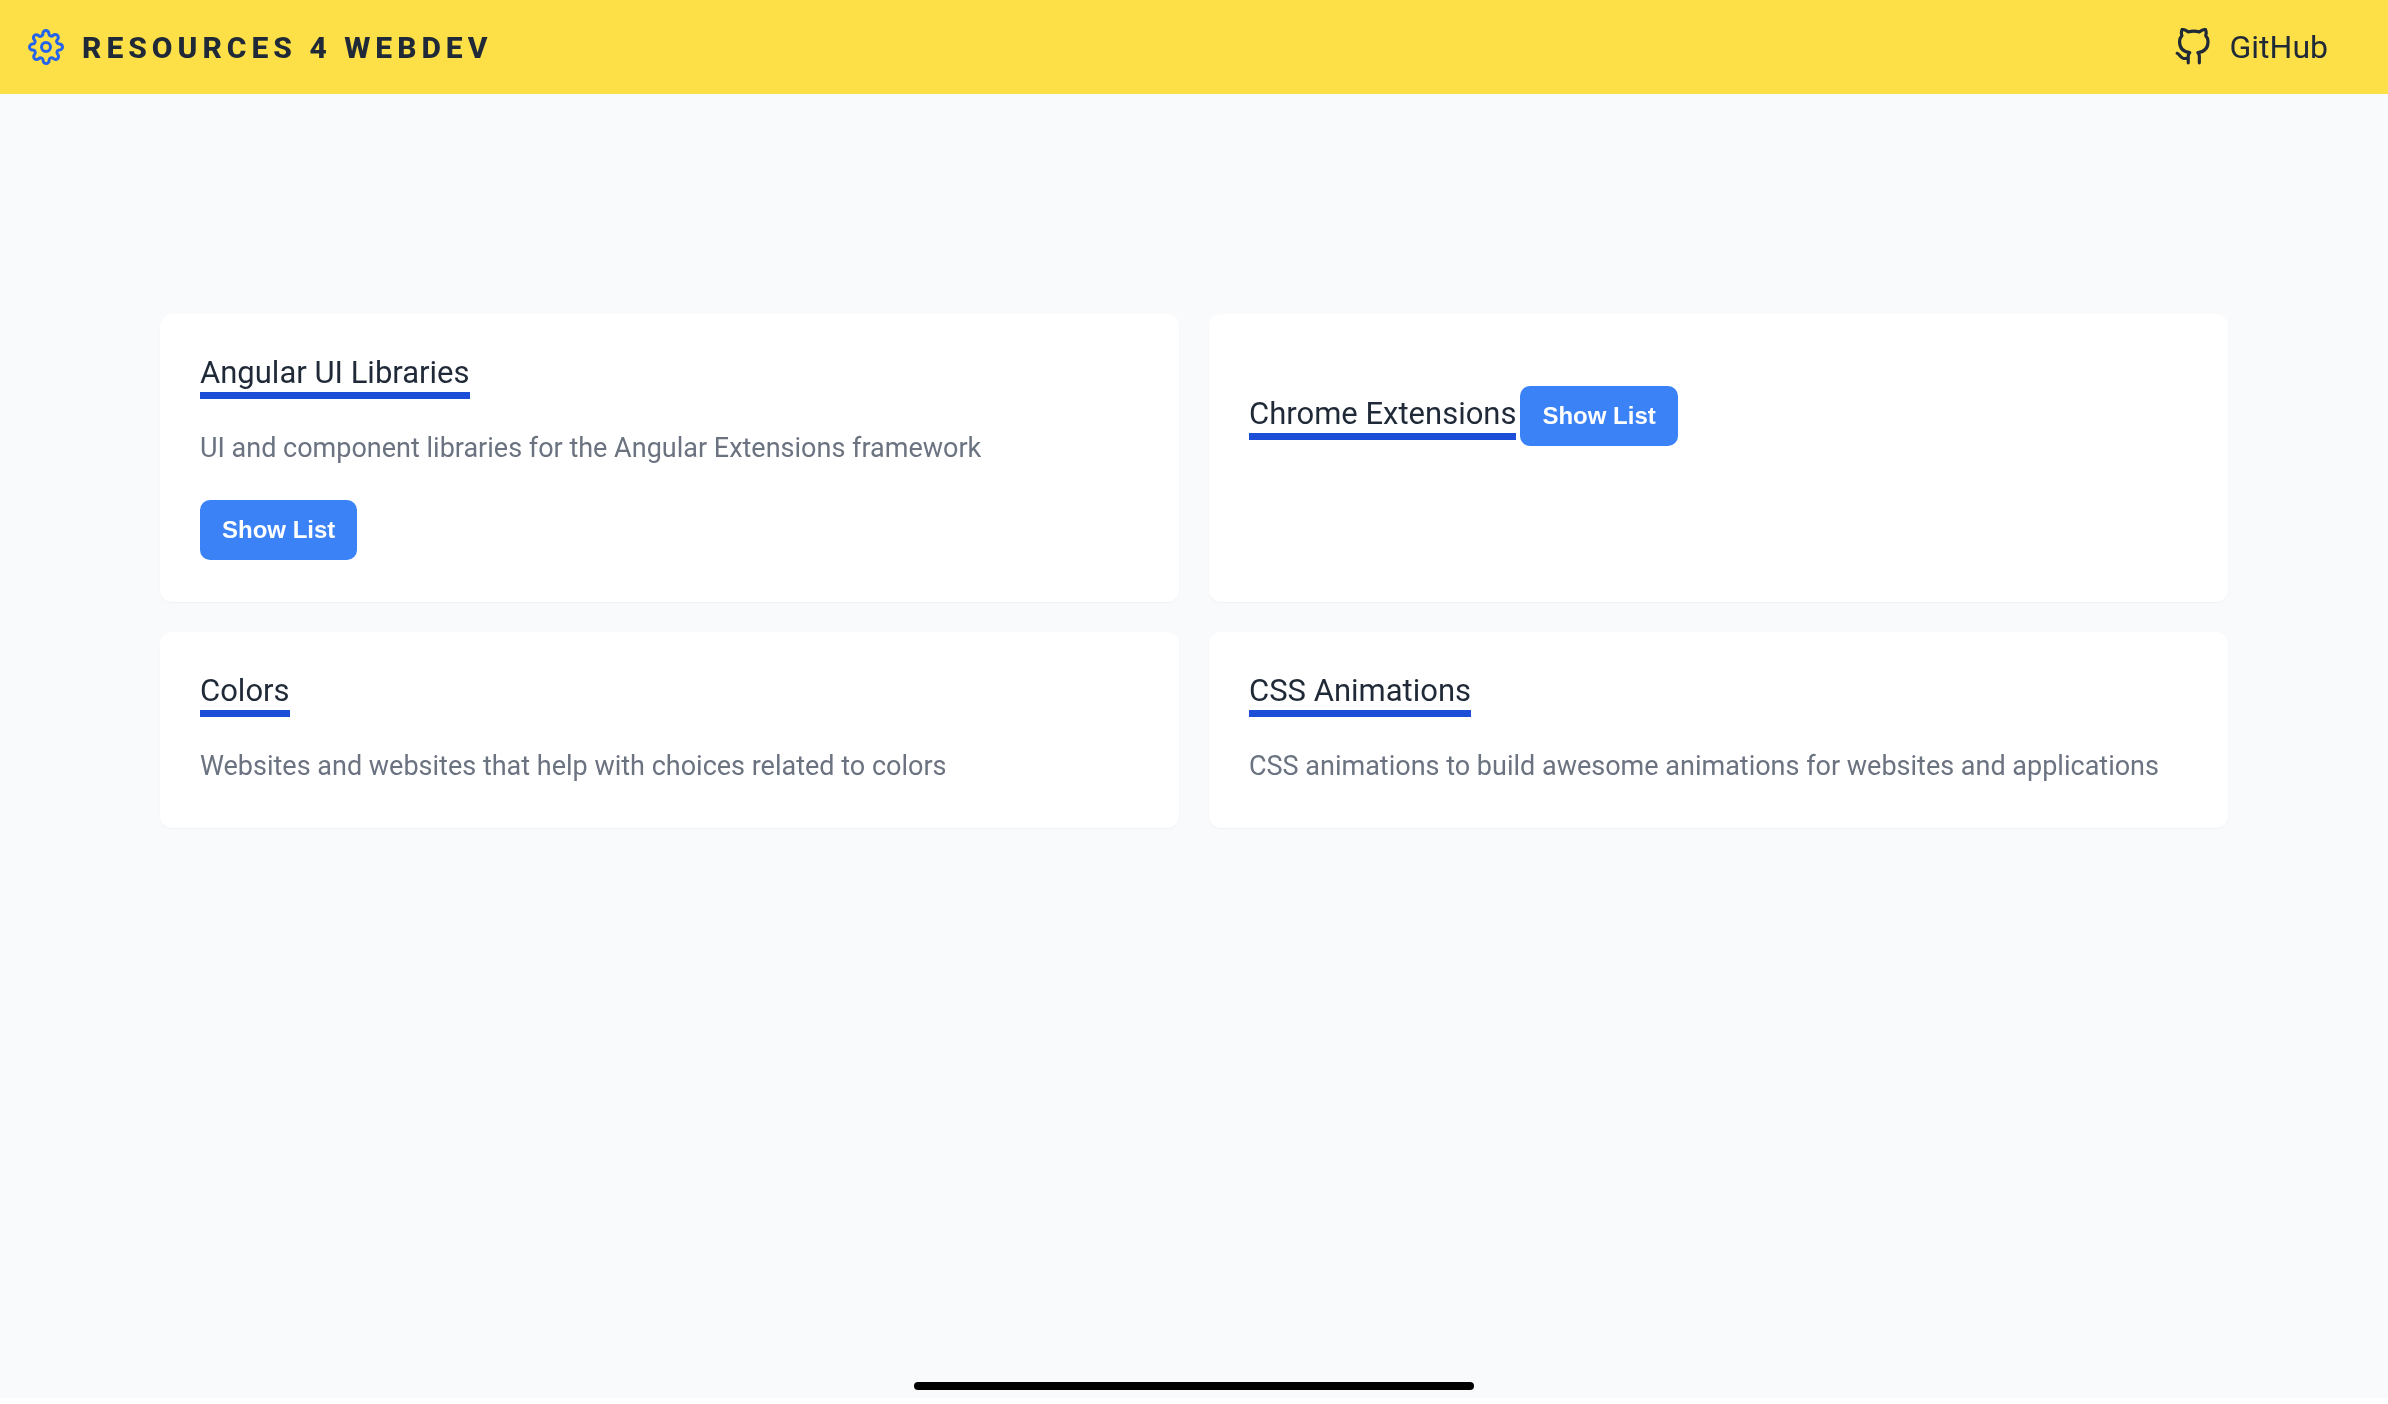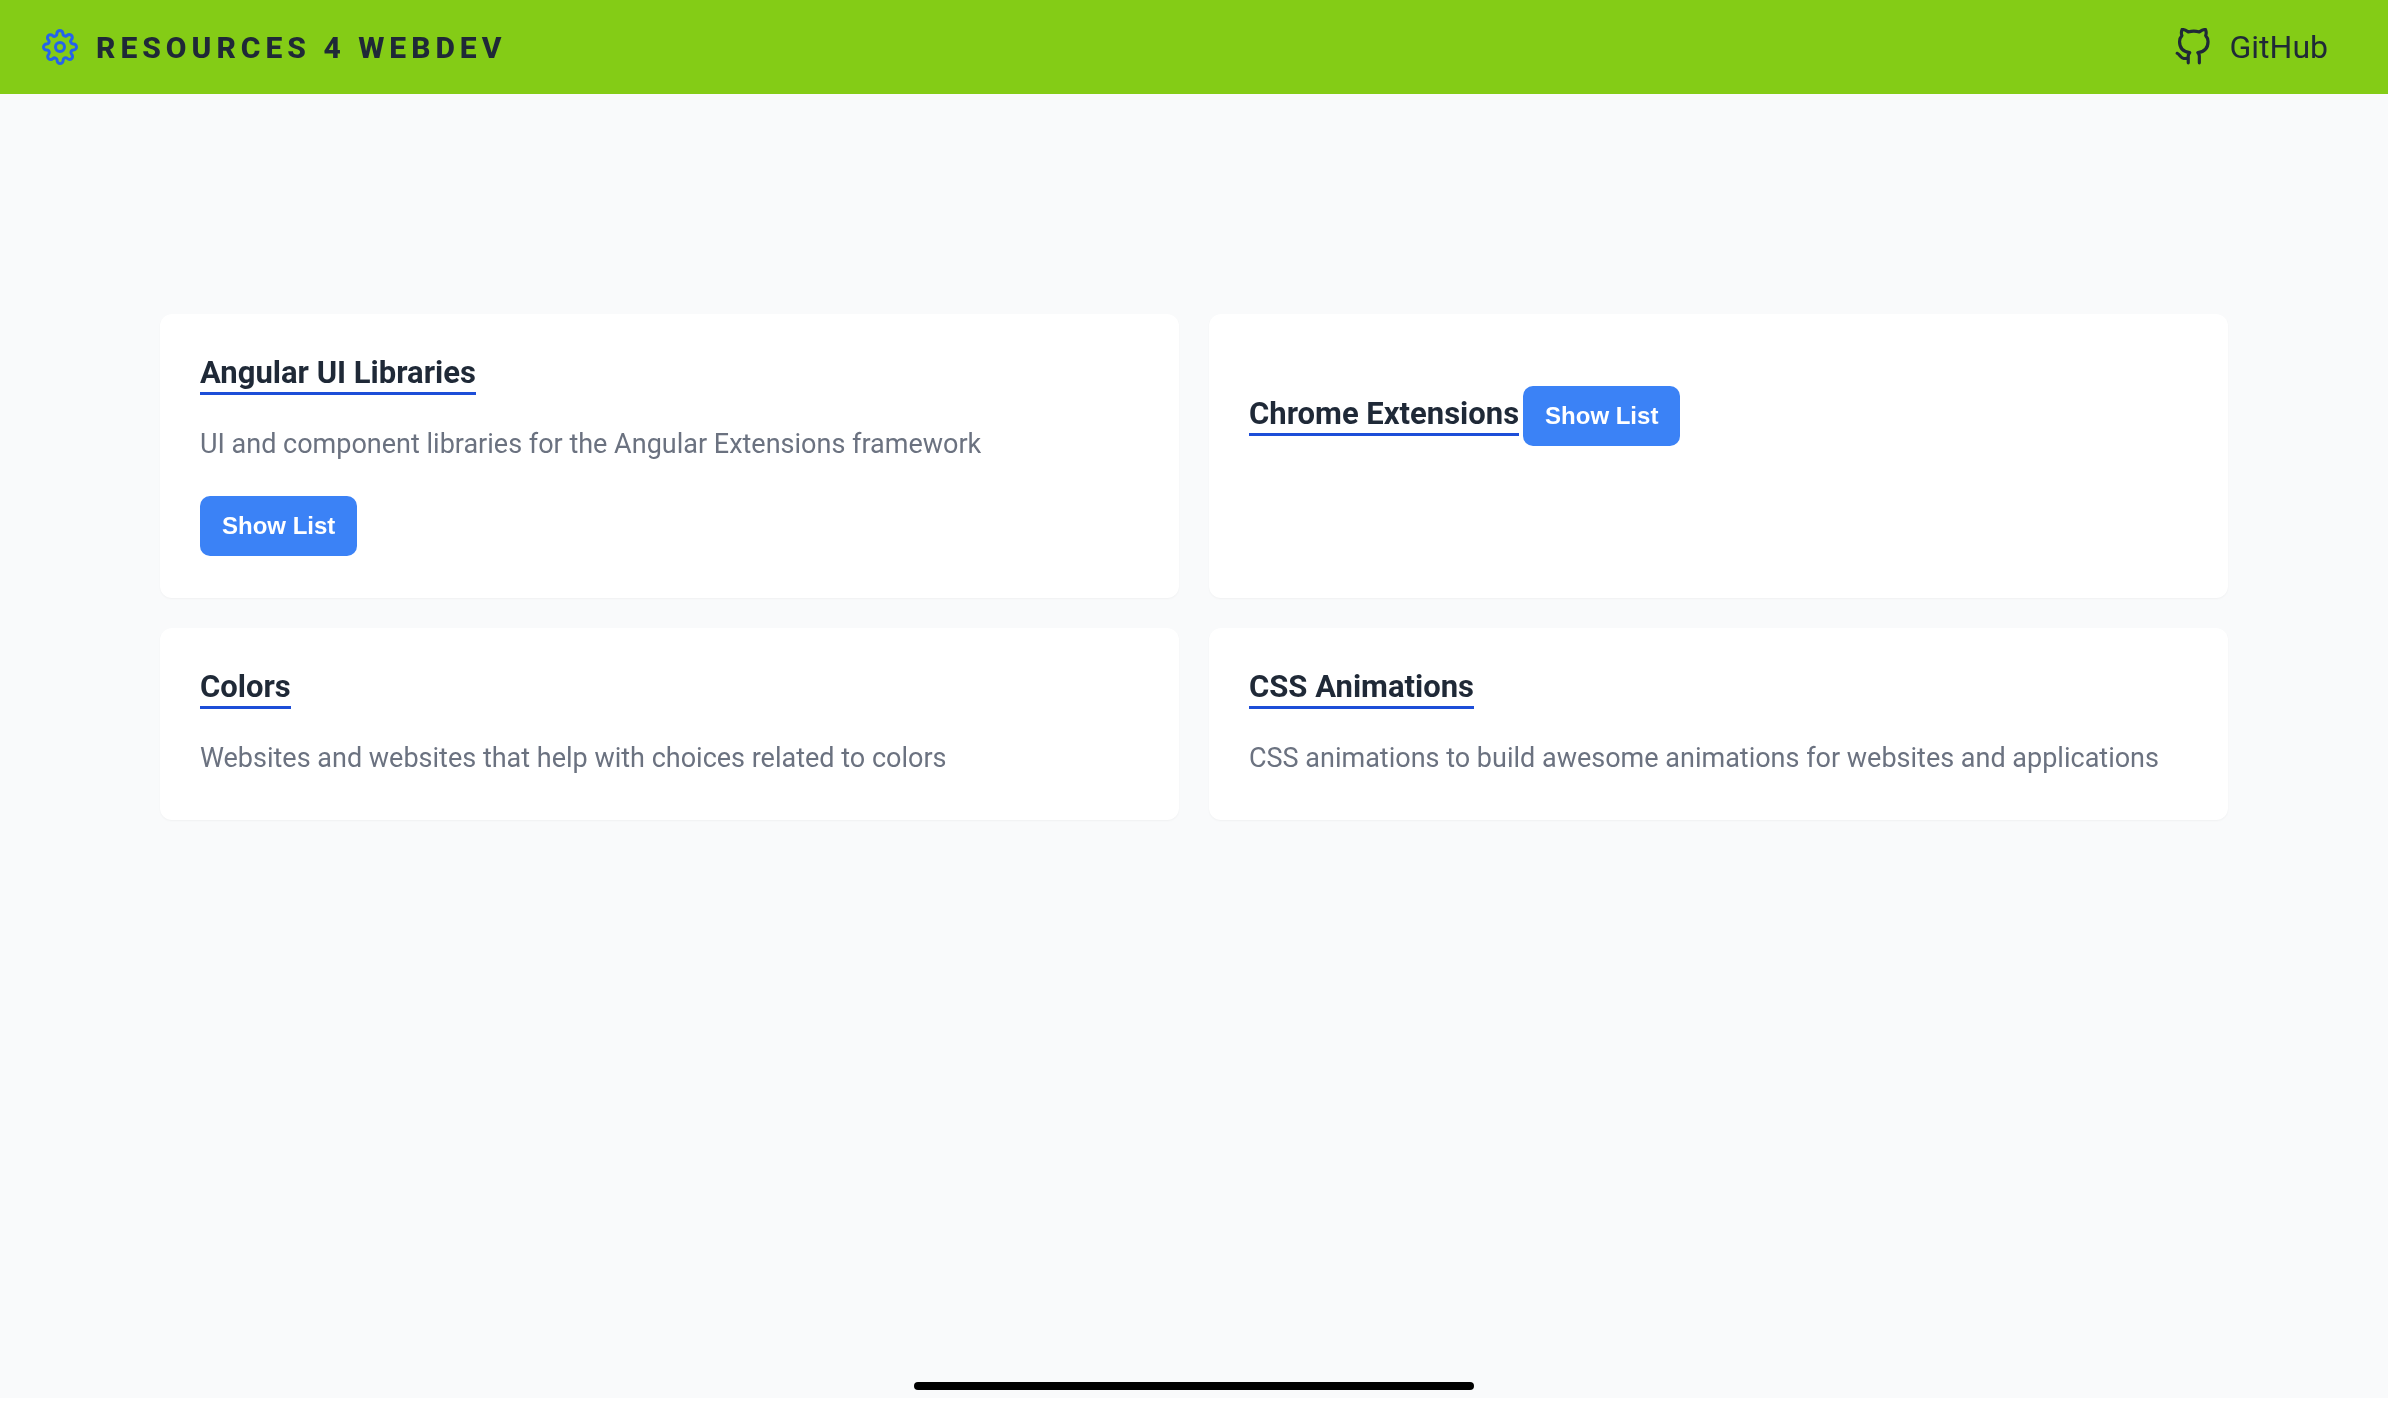--- a/index.html
+++ b/index.html
@@ -9,22 +9,22 @@
   color: #1f2937;
   width: 2388px;
   height: 1404px;
   overflow: hidden;
   transform-origin: top left;
 }
 .header {
   display: flex;
   justify-content: space-between;
   align-items: center;
-  padding: 28px 60px 28px 42px;
-  background: #84cc16;
+  padding: 28px 60px 28px 28px;
+  background: #fde047;
 }
 .logo-group {
   display: flex;
   align-items: center;
   gap: 18px;
 }
 .logo-icon svg {
   width: 36px;
   height: 36px;
   display: block;
@@ -121,24 +121,24 @@
   gap: 30px;
 }
 .card {
   background: #fff;
   border-radius: 12px;
   padding: 40px 40px 42px 40px;
   box-shadow: 0 1px 2px rgba(0,0,0,0.04);
 }
 .card-title {
   font-size: 31px;
-  font-weight: 700;
+  font-weight: 400;
   color: #1f2937;
   display: inline-block;
-  border-bottom: 3px solid #1d4ed8;
+  border-bottom: 7px solid #1d4ed8;
   padding-bottom: 1px;
 }
 .card-desc {
   font-size: 27px;
   color: #6b7280;
   margin-top: 30px;
   line-height: 1.45;
 }
 .card-button {
   display: inline-block;

